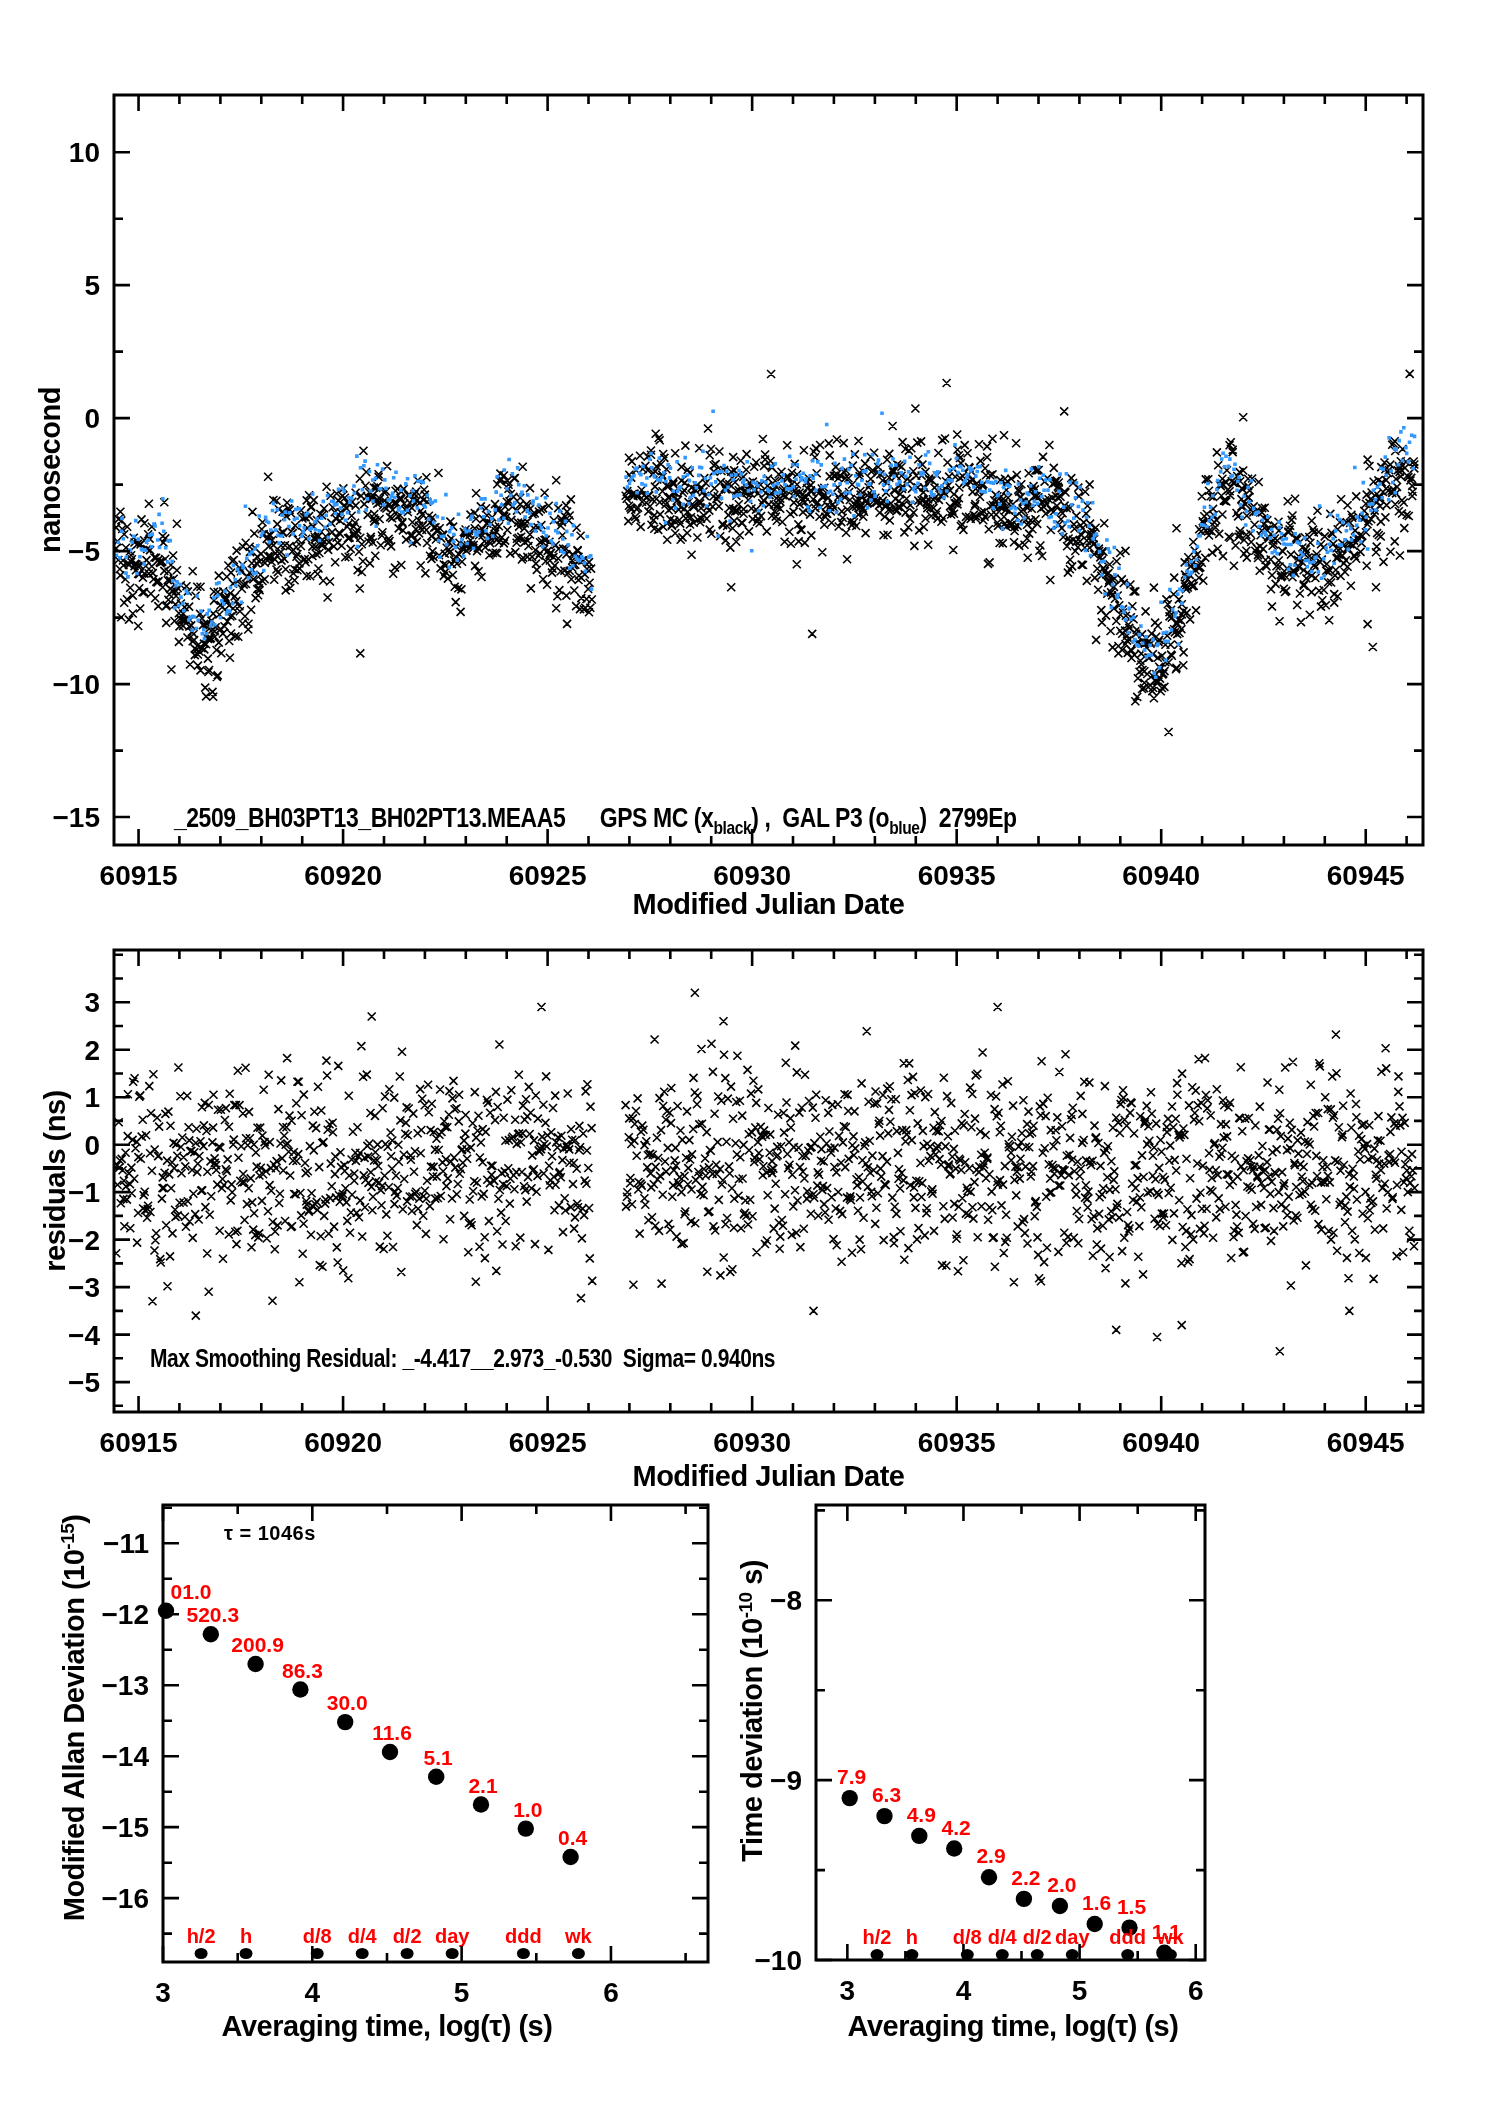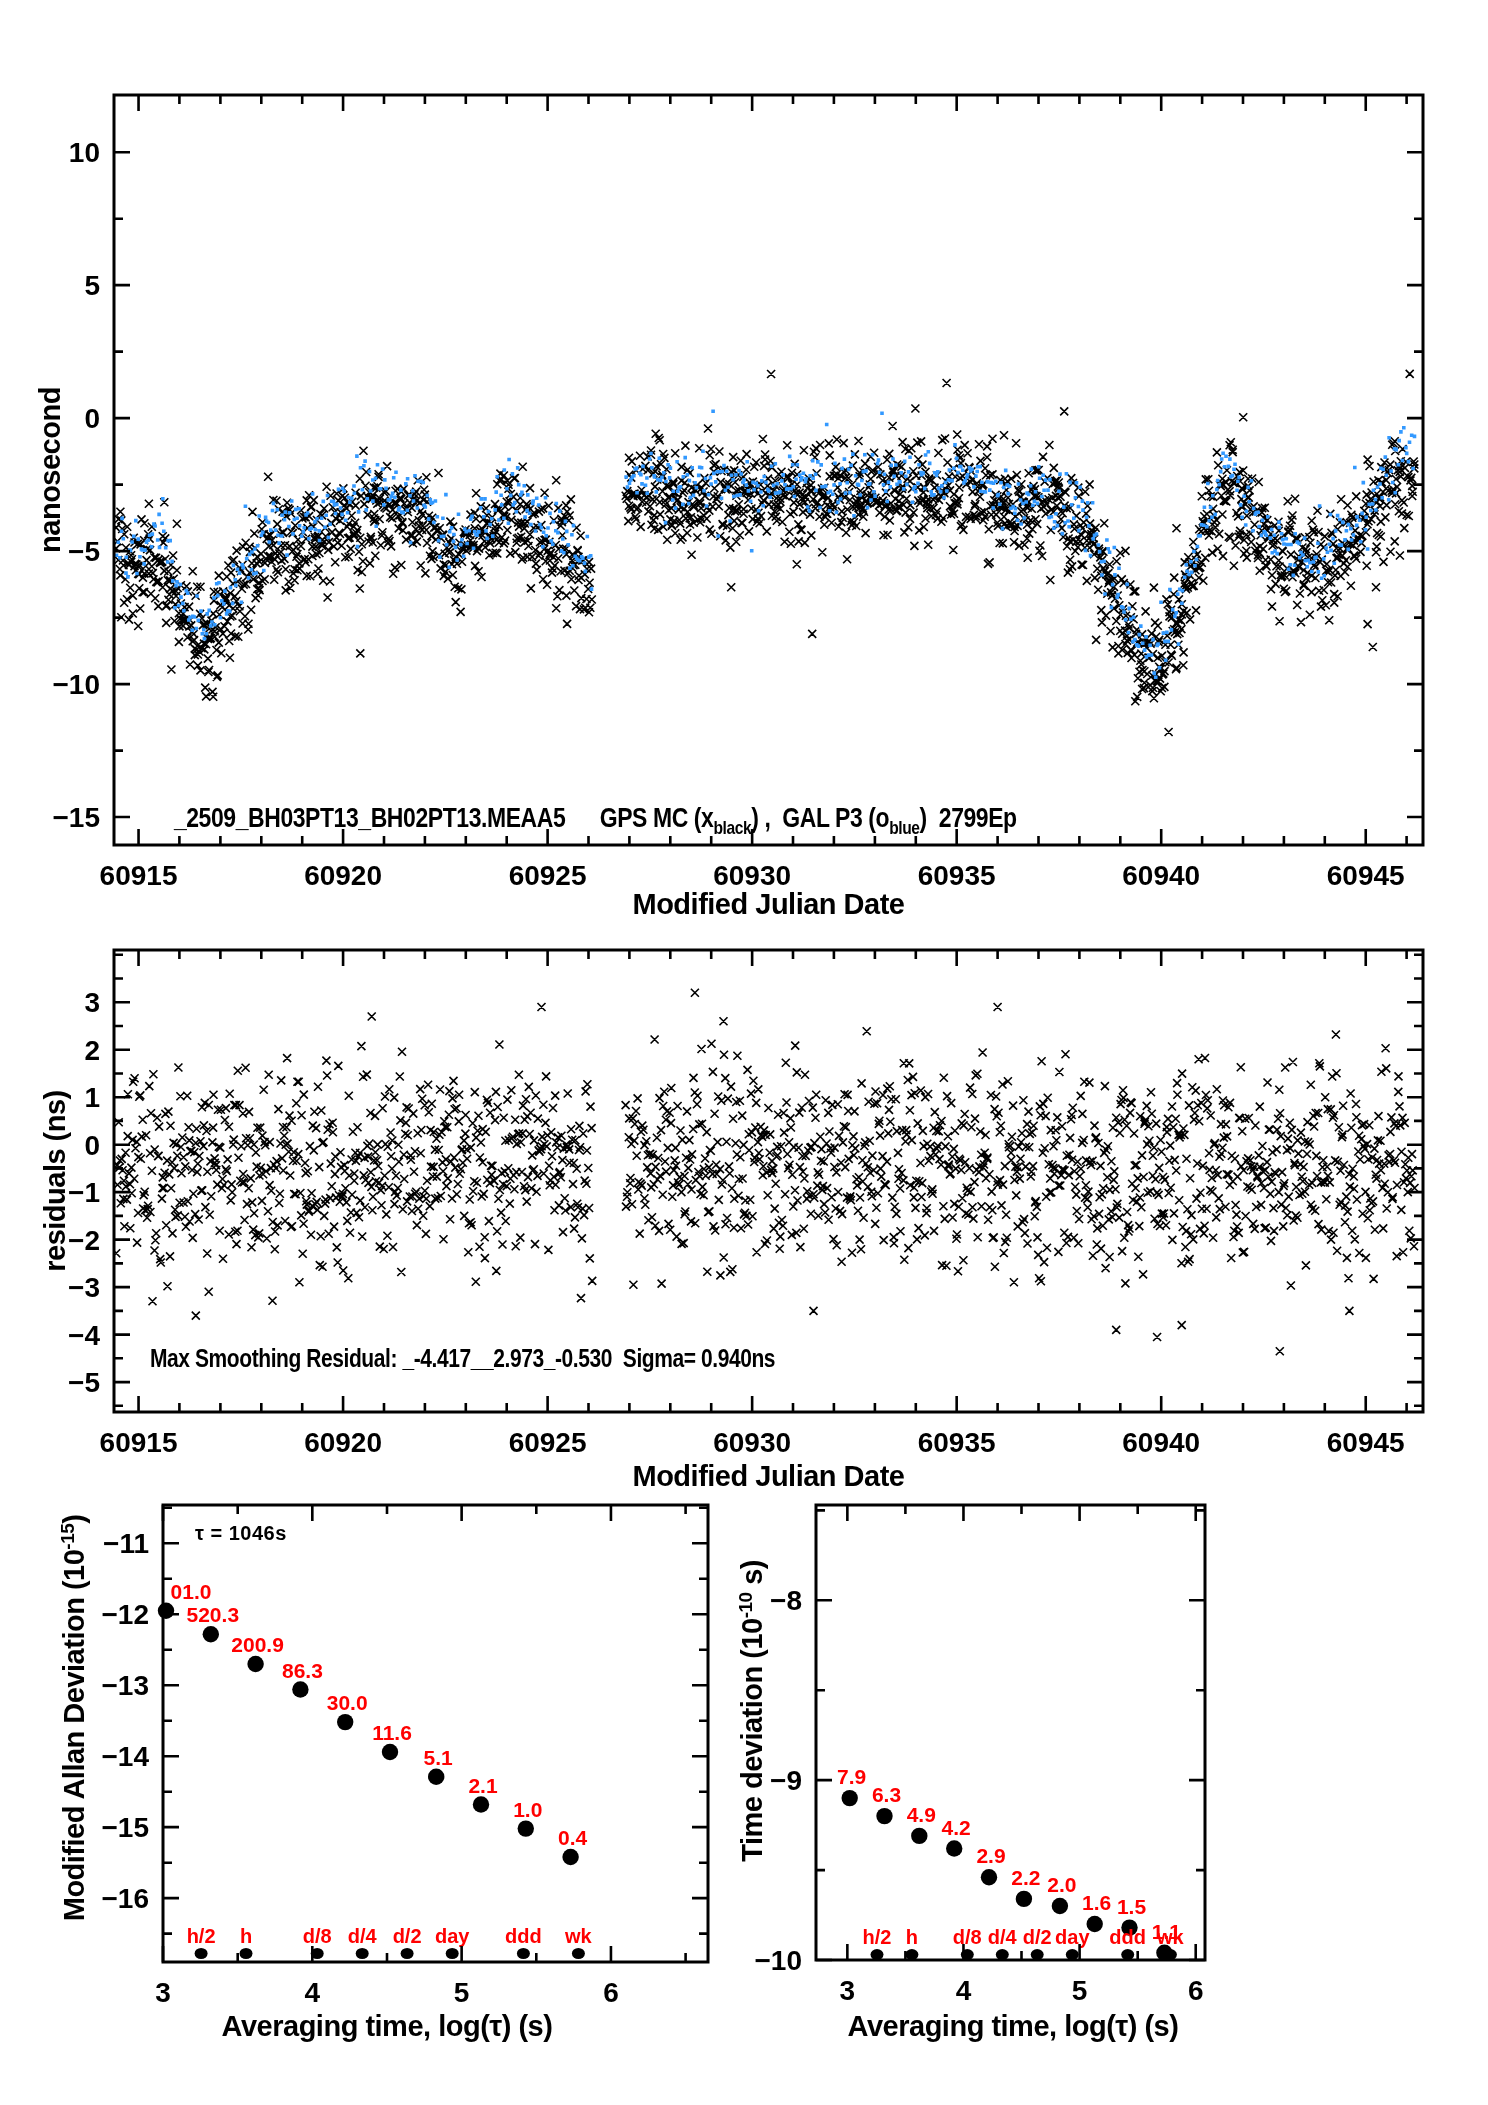--- a/index.html
+++ b/index.html
@@ -179,20 +179,20 @@
   </div>
 
   <div class="overlay rot ax-title" style="left:55px;top:1181px;">residuals (ns)</div>
   <div class="overlay ax-title" style="left:114px;top:1460px;width:1309px;text-align:center;">Modified Julian Date</div>
   <div class="overlay annot-stats" style="left:150px;top:1344px;">Max Smoothing Residual: _-4.417__2.973_-0.530  Sigma= 0.940ns</div>
 
   <div class="overlay rot ax-title" style="left:74px;top:1733px;">
     <span>Modified Allan Deviation (10</span><span class="sup">-15</span><span>)</span>
   </div>
   <div class="overlay ax-title" style="left:163px;top:2010px;width:448px;text-align:center;">Averaging time, log(τ) (s)</div>
-  <div class="overlay annot-tau" style="left:195px;top:1522px;">τ = 1046s</div>
+  <div class="overlay annot-tau" style="left:224px;top:1522px;">τ = 1046s</div>
 
   <div class="overlay rot ax-title" style="left:752px;top:1726px;">
     <span>Time deviation (10</span><span class="sup">-10</span><span> s)</span>
   </div>
   <div class="overlay ax-title" style="left:822px;top:2010px;width:382px;text-align:center;">Averaging time, log(τ) (s)</div>
 
 </div>
 
 </body></html>

